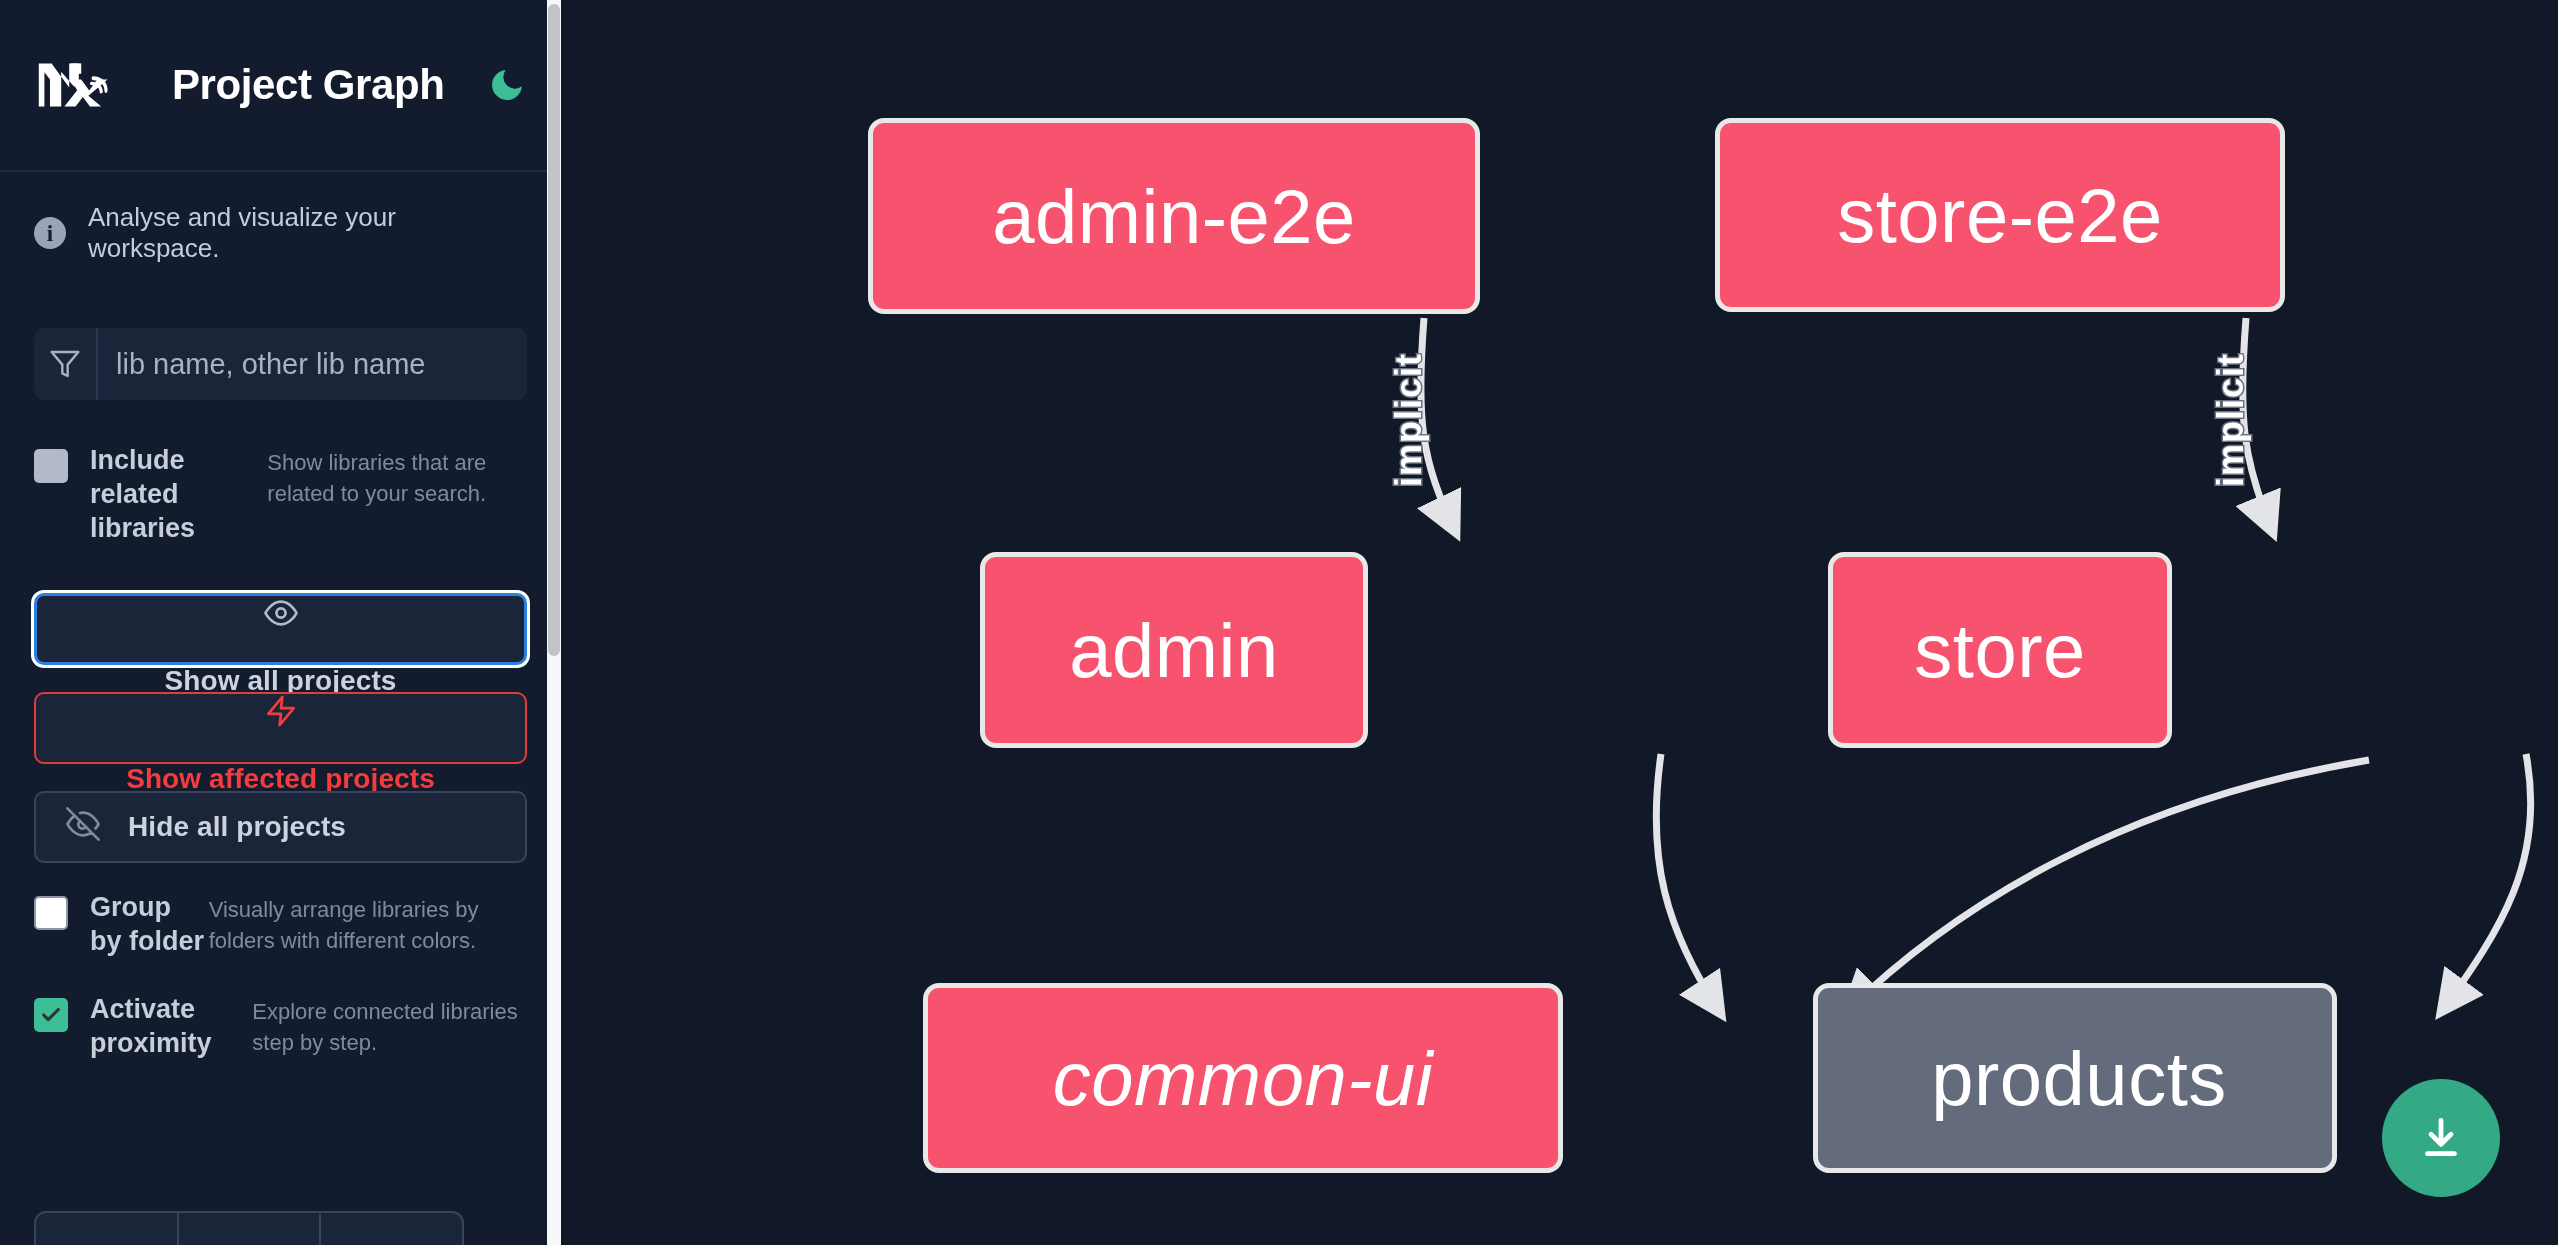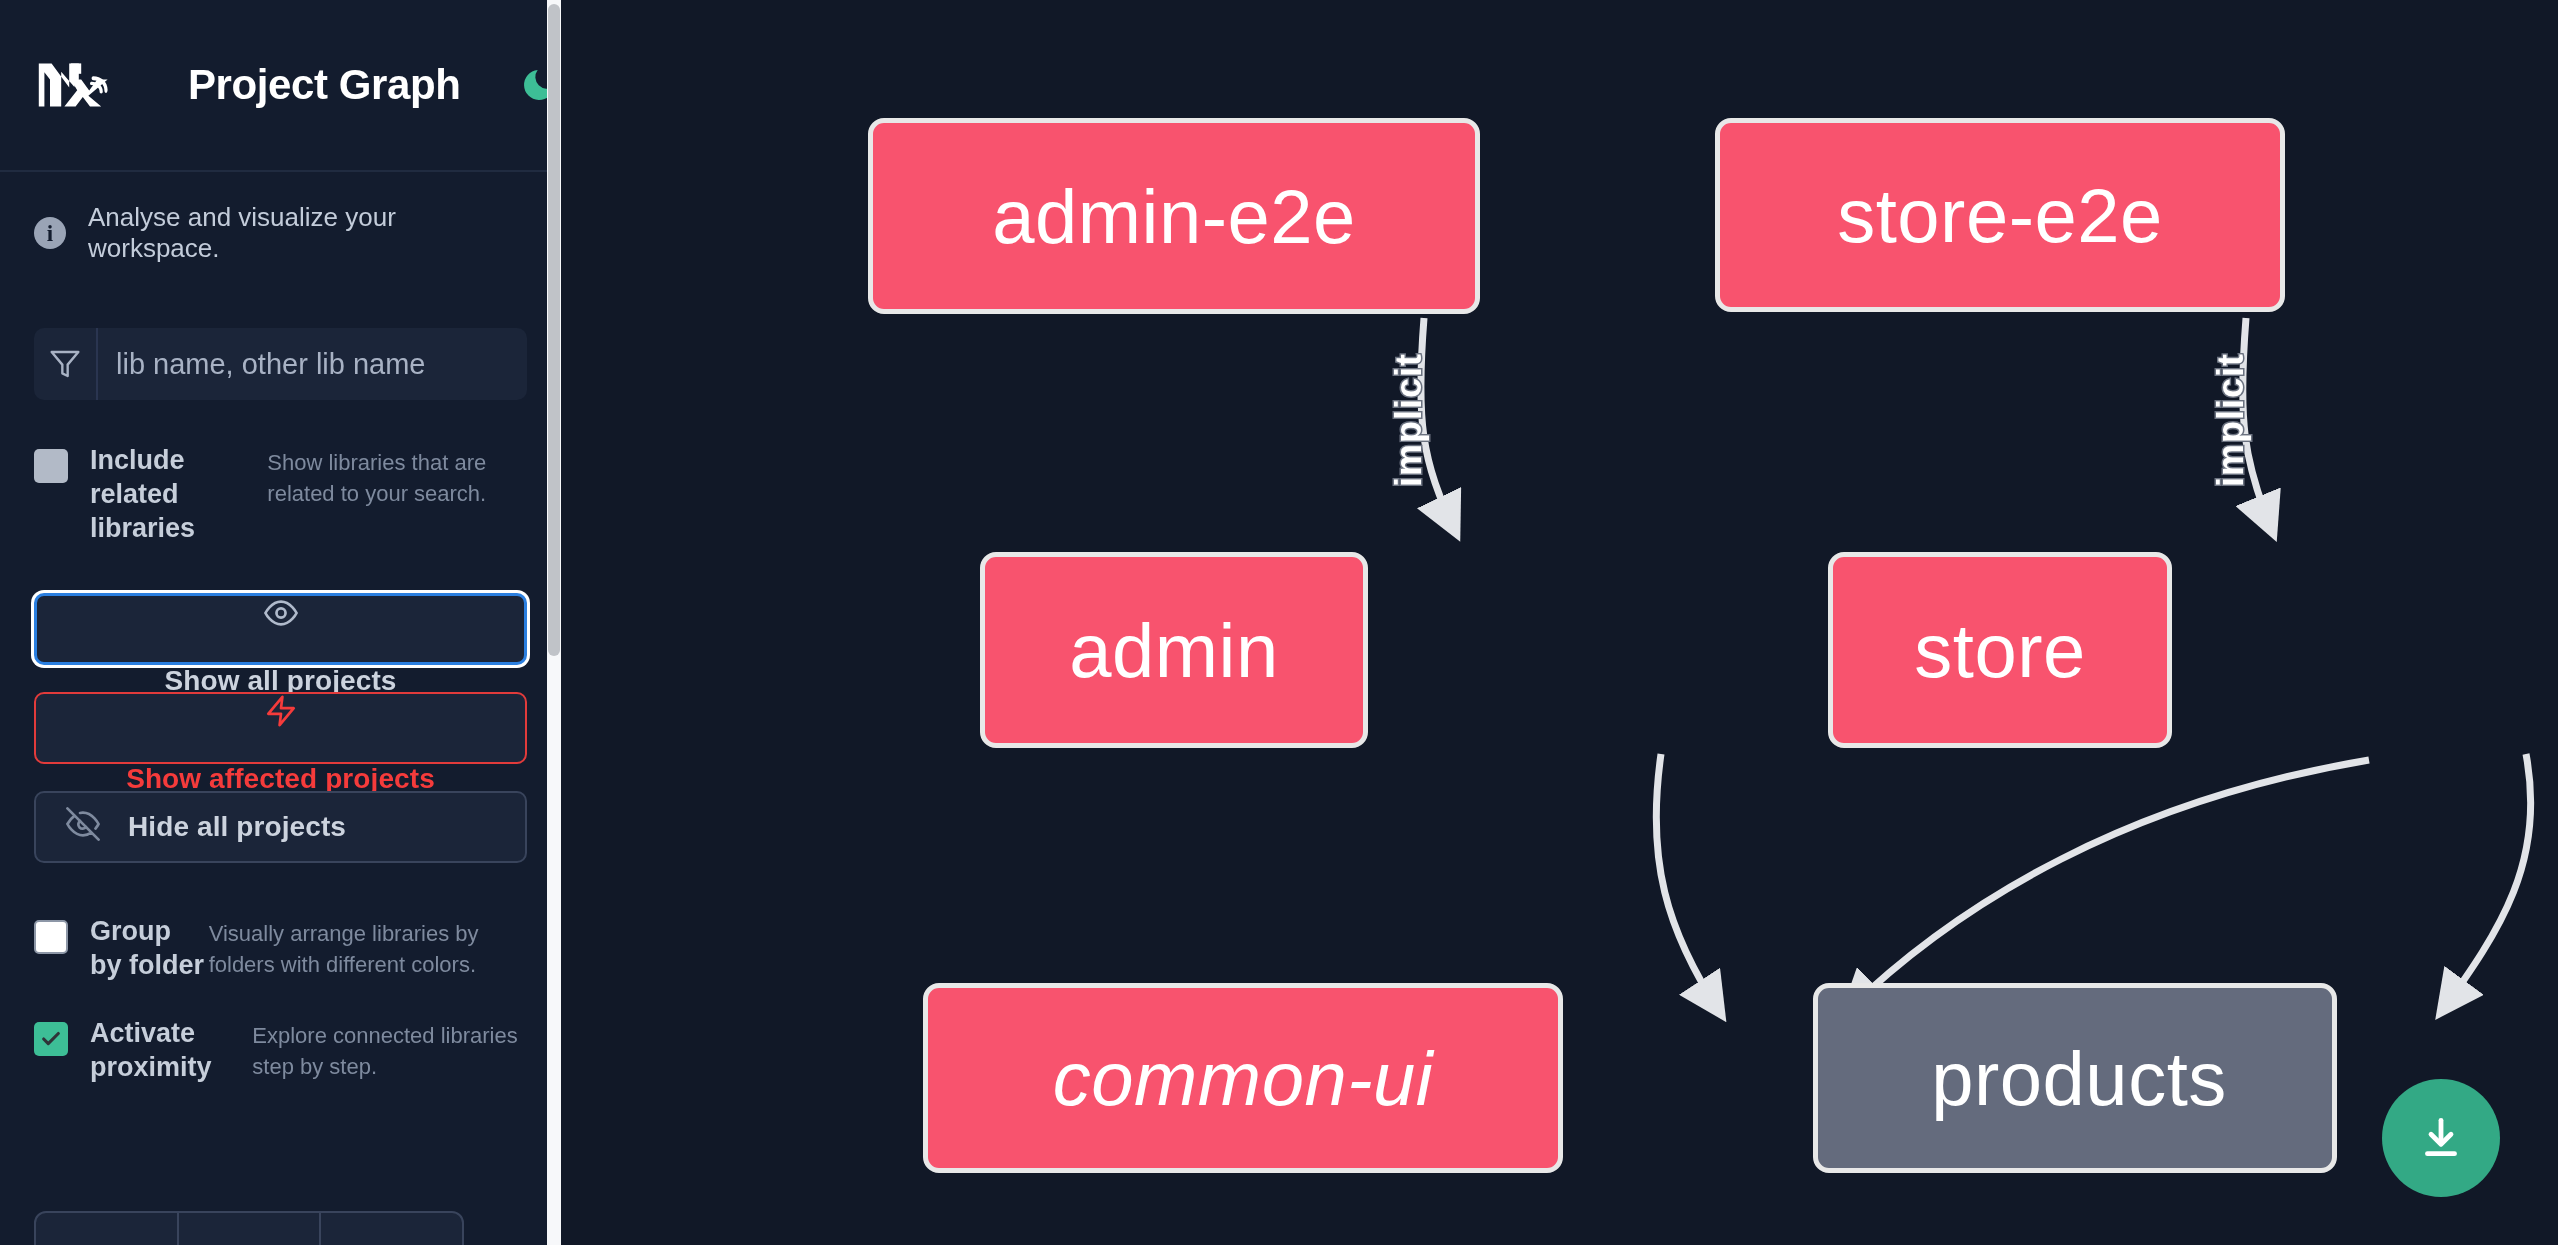--- a/index.html
+++ b/index.html
@@ -17,21 +17,21 @@
     width: 561px; height: 1245px;
     background: #131c2e;
     flex: 0 0 561px;
     overflow: hidden;
   }
   .sidebar-header {
     height: 172px;
     display: flex; align-items: center;
     padding: 0 34px;
     border-bottom: 2px solid #202b40;
-    gap: 16px;
+    gap: 0;
   }
   .nx-logo { width: 96px; height: 72px; flex: 0 0 96px; }
   .app-title {
     color: #ffffff;
     font-size: 42px;
     font-weight: bold;
     margin-left: 42px;
     letter-spacing: -0.4px;
     white-space: nowrap;
   }
@@ -259,21 +259,21 @@
         <span>
           <svg viewBox="0 0 24 24" width="34" height="34" fill="none" stroke="#7e8a9e" stroke-width="1.9" stroke-linecap="round" stroke-linejoin="round">
             <path d="M17.9 17.9A10.1 10.1 0 0 1 12 20c-7 0-11-8-11-8a18.4 18.4 0 0 1 5.1-5.9M9.9 4.2A9.1 9.1 0 0 1 12 4c7 0 11 8 11 8a18.5 18.5 0 0 1-2.2 3.2M1 1l22 22"></path>
             <path d="M9.9 9.9a3 3 0 1 0 4.2 4.2"></path>
           </svg>
         </span>
         <span class="lbl">Hide all projects</span>
       </div>
     </div>
 
-    <div class="check-row" style="padding-top:52px;">
+    <div class="check-row" style="padding-top:28px;">
       <span class="cbox white"></span>
       <span class="check-texts">
         <span class="check-label">Group by folder</span>
         <span class="check-desc">Visually arrange libraries by folders with different colors.</span>
       </span>
     </div>
 
     <div class="check-row" style="padding-top:34px;">
       <span class="cbox green">
         <svg class="tick" viewBox="0 0 24 24" fill="none" stroke="#2f3338" stroke-width="3.4" stroke-linecap="round" stroke-linejoin="round">

